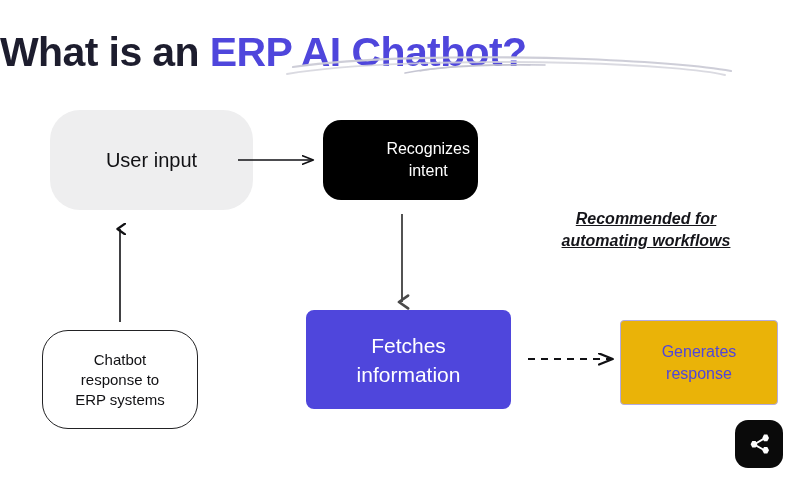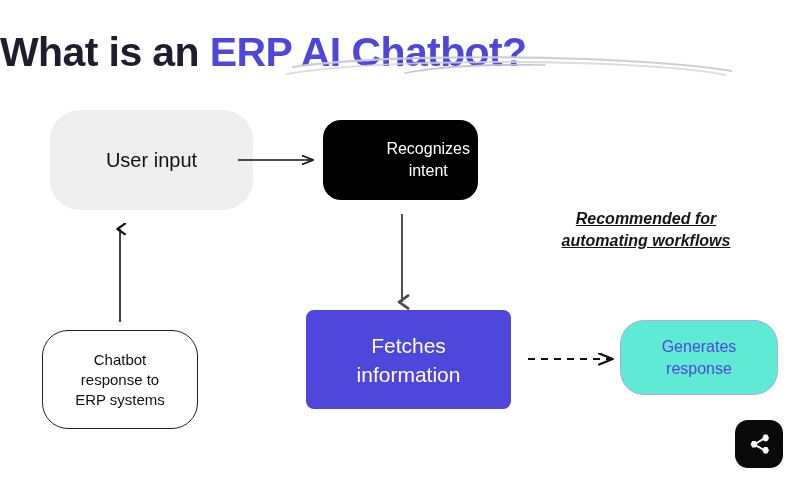--- a/index.html
+++ b/index.html
@@ -89,23 +89,23 @@
     background: #4f46dc;
     color: #ffffff;
     font-size: 21px;
     line-height: 29px;
   }
 
   #node-generates-response {
     left: 620px;
     top: 320px;
     width: 158px;
-    height: 75px;
-    border-radius: 24px;
-    background: #5eead4;
+    height: 85px;
+    border-radius: 4px;
+    background: #eab308;
     border: 1.4px solid #b2abe2;
     color: #4f46dc;
     font-size: 16px;
     line-height: 22px;
   }
 
   #node-chatbot-erp {
     left: 42px;
     top: 330px;
     width: 156px;

